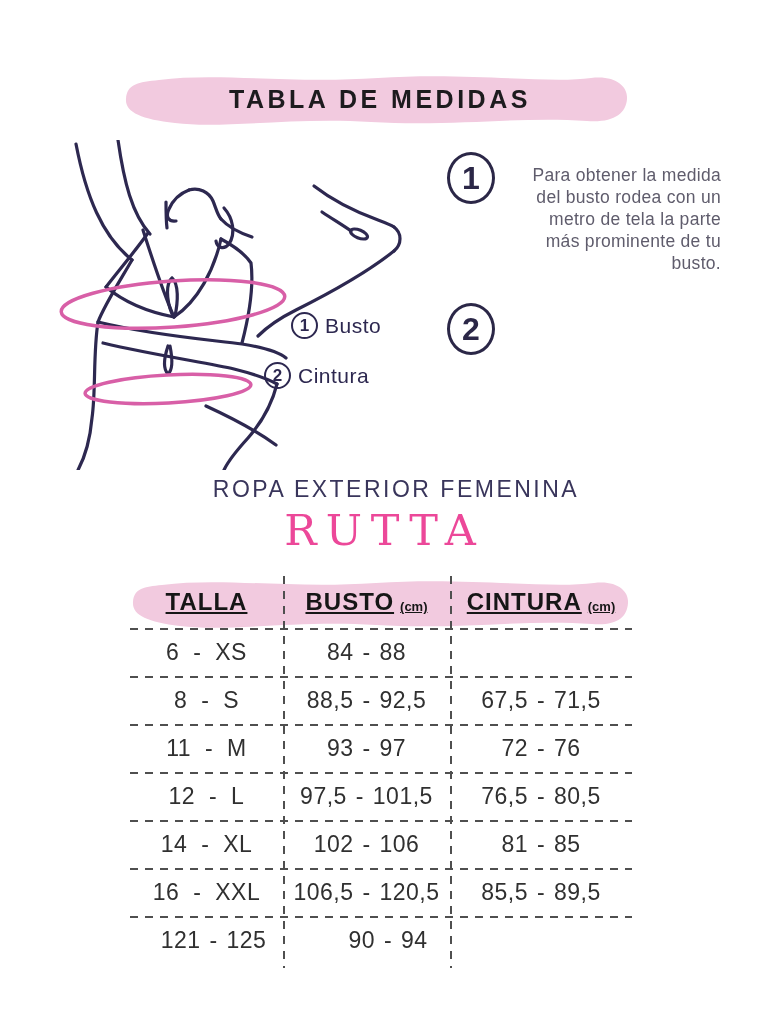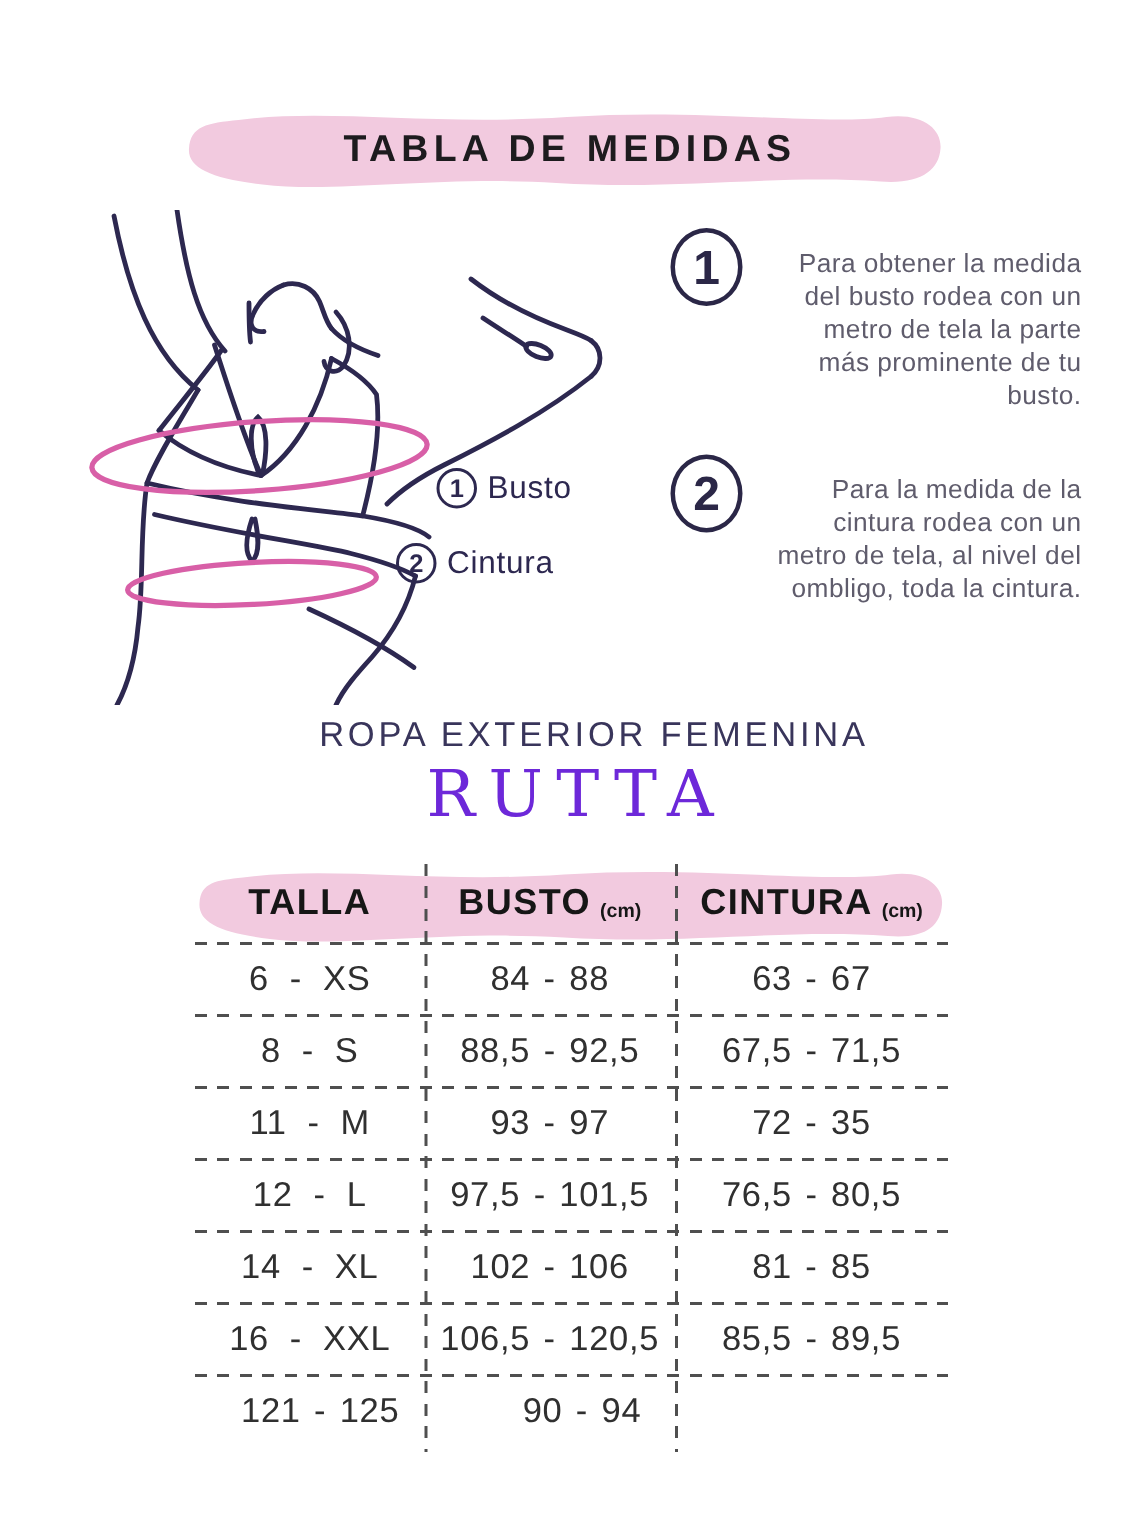--- a/index.html
+++ b/index.html
@@ -51,30 +51,30 @@
   }
   
   .subtitle {
     position: absolute; left: 16px; top: 476px; width: 100%;
     text-align: center; font-size: 23px; letter-spacing: 2.5px;
     color: #39355b; font-weight: 400;
   }
   .brand {
     position: absolute; left: 0; top: 505px; width: 100%;
     text-align: center; font-family: "DejaVu Serif", serif;
-    font-size: 43px; letter-spacing: 9px; color: #6d28d9; font-weight: 500;
+    font-size: 43px; letter-spacing: 9px; color: #ec4899; font-weight: 500;
     text-indent: 9px;
   }
   
   .size-table { position: absolute; left: 130px; top: 574px; width: 502px; height: 400px; }
   .table-blob { position: absolute; left: 0; top: 2px; width: 502px; height: 54px; }
   .thead { position: absolute; left: 0; top: 0; width: 502px; height: 56px; display: flex; }
   .th {
     display: flex; align-items: center; justify-content: center;
-    font-size: 24px; font-weight: 700; letter-spacing: 1px; color: #161616;
+    font-size: 24px; font-weight: 700; letter-spacing: 1px; color: #161616; text-decoration: underline;
   }
   .th .unit { font-size: 13px; font-weight: 700; margin-left: 6px; margin-top: 9px; letter-spacing: 0; }
   .col-1 { width: 153px; } .col-2 { width: 167px; } .col-3 { width: 182px; }
   .tbody { position: absolute; left: 0; top: 54px; width: 502px; }
   .tr { display: flex; height: 48px; text-align: right; }
   .td {
     display: flex; align-items: center; justify-content: center;
     font-size: 23px; color: #303030; letter-spacing: 0.5px;
   }
   .td.talla { word-spacing: 7px; }
@@ -148,21 +148,20 @@
     <span class="fig-label-text">Cintura</span>
   </div>
 
   <div class="instructions">
     <div class="instr-item instr-item-1">
       <div class="big-circle">1</div>
       <div class="instr-text">Para obtener la medida del busto rodea con un metro de tela la parte más prominente de tu busto.</div>
     </div>
     <div class="instr-item instr-item-2">
       <div class="big-circle">2</div>
-      <div class="instr-text">Para la medida de la cintura rodea con un metro de tela, al nivel del ombligo, toda la cintura.</div>
     </div>
   </div>
 
   <div class="subtitle">ROPA EXTERIOR FEMENINA</div>
   <div class="brand">RUTTA</div>
 
   <div class="size-table">
     <svg class="table-blob" viewBox="0 0 502 54" preserveAspectRatio="none">
       <path fill="#f2cadf" d="M32,9 C92,1 158,13 246,7 C336,1 418,13 464,7 C487,4 499,15 498,27 C497,42 486,50 462,48 C394,43 328,54 246,49 C168,44 98,56 50,50 C17,46 2,39 3,26 C4,12 14,11 32,9 Z"></path>
     </svg>
@@ -178,31 +177,30 @@
       <div class="th col-3">
         <span>CINTURA</span>
         <span class="unit">(cm)</span>
       </div>
     </div>
 
     <div class="tbody">
       <div class="tr">
         <div class="td talla col-1">6 - XS</div>
         <div class="td val col-2">84 - 88</div>
-        <div class="td val col-3">63 - 67</div>
       </div>
       <div class="tr">
         <div class="td talla col-1">8 - S</div>
         <div class="td val col-2">88,5 - 92,5</div>
         <div class="td val col-3">67,5 - 71,5</div>
       </div>
       <div class="tr">
         <div class="td talla col-1">11 - M</div>
         <div class="td val col-2">93 - 97</div>
-        <div class="td val col-3">72 - 35</div>
+        <div class="td val col-3">72 - 76</div>
       </div>
       <div class="tr">
         <div class="td talla col-1">12 - L</div>
         <div class="td val col-2">97,5 - 101,5</div>
         <div class="td val col-3">76,5 - 80,5</div>
       </div>
       <div class="tr">
         <div class="td talla col-1">14 - XL</div>
         <div class="td val col-2">102 - 106</div>
         <div class="td val col-3">81 - 85</div>

